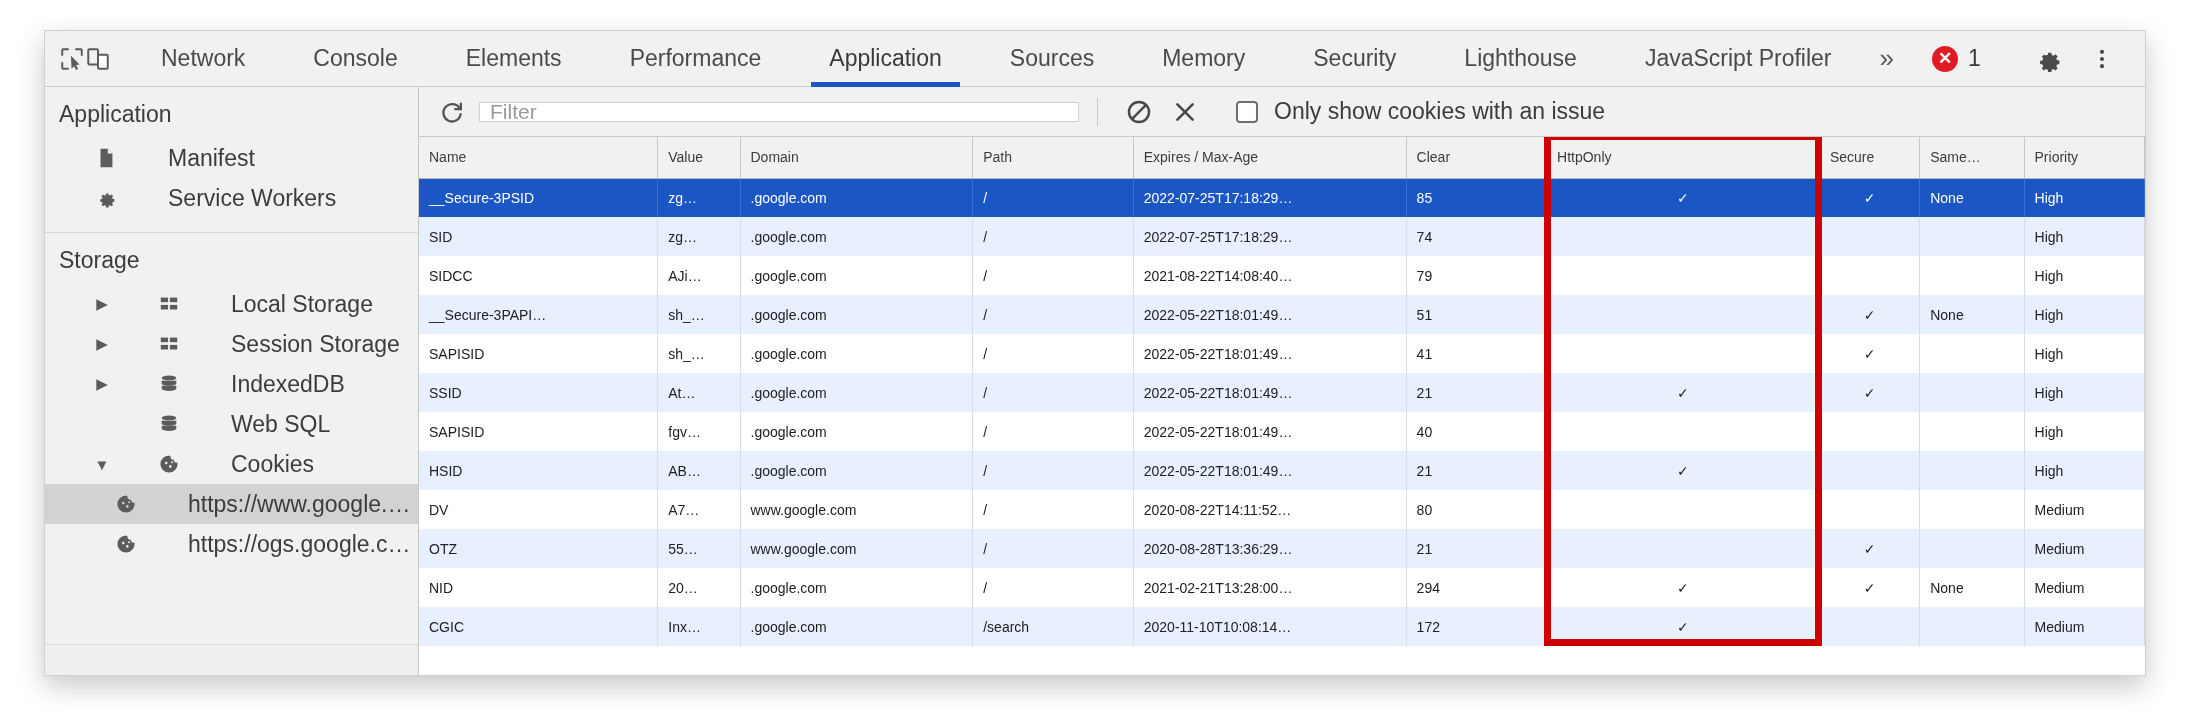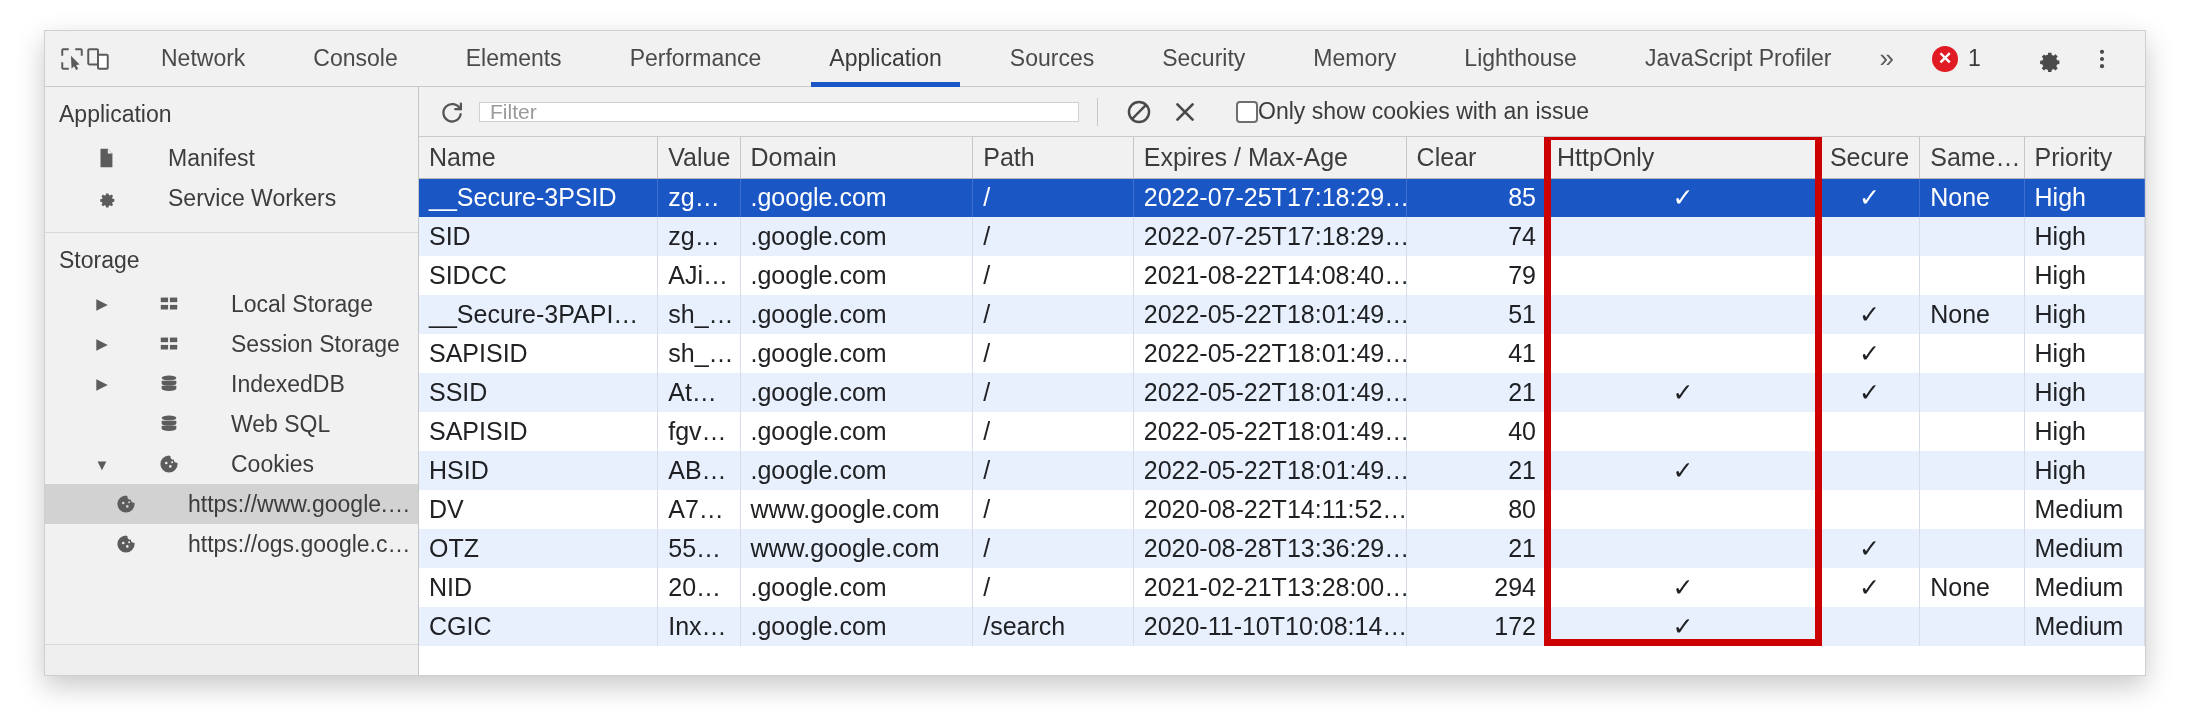--- a/index.html
+++ b/index.html
@@ -166,21 +166,21 @@
     font-size: 21px;
     color: #9a9a9a;
     padding: 0 10px;
     box-sizing: border-box;
     display: flex;
     align-items: center;
     margin-left: 4px;
   }
   .fb-sep { width: 1px; height: 28px; background: #c6c6c6; margin: 0 18px; }
   .cookie-check {
-    display: flex; align-items: center; gap: 0;
+    display: flex; align-items: center; gap: 16px;
     margin-left: 28px;
     font-size: 23px;
     color: #3c3c3c;
     white-space: nowrap;
   }
   .cbox {
     width: 22px; height: 22px;
     border: 2px solid #6e6e6e;
     border-radius: 4px;
     background: #fff;
@@ -190,21 +190,21 @@
   
   .table-wrap {
     flex: 1;
     overflow: hidden;
     position: relative;
   }
   table.cookies {
     border-collapse: collapse;
     width: 100%;
     table-layout: fixed;
-    font-size: 25px;
+    font-size: 14px;
   }
   table.cookies th {
     background: #f1f1f1;
     color: #3c3c3c;
     font-weight: normal;
     text-align: left;
     height: 41px;
     padding: 0 10px;
     border-right: 1px solid #c6c6c6;
     border-bottom: 1px solid #b8b8b8;
@@ -222,21 +222,21 @@
     text-overflow: clip;
     color: #202124;
   }
   tr.row-odd td { background: #ffffff; }
   tr.row-even td { background: #e8f0fe; }
   tr.selected td {
     background: #1a56c4 !important;
     color: #ffffff !important;
     border-right-color: #3f6fd0;
   }
-  td.num { text-align: right; }
+  td.num { text-align: left; }
   td.center { text-align: center; }
 
   
   .red-box {
     position: absolute;
     border: 7px solid #cc0000;
     pointer-events: none;
     box-sizing: border-box;
   }
 
@@ -278,24 +278,24 @@
       <div class="tab">
           <span>Performance</span>
         </div>
       <div class="tab active">
           <span>Application</span>
         </div>
       <div class="tab">
           <span>Sources</span>
         </div>
       <div class="tab">
+          <span>Memory</span>
+        </div>
+      <div class="tab">
           <span>Security</span>
-        </div>
-      <div class="tab">
-          <span>Memory</span>
         </div>
       <div class="tab">
           <span>Lighthouse</span>
         </div>
       <div class="tab">
           <span>JavaScript Profiler</span>
         </div>
     </div>
 
     <div class="overflow-btn">

